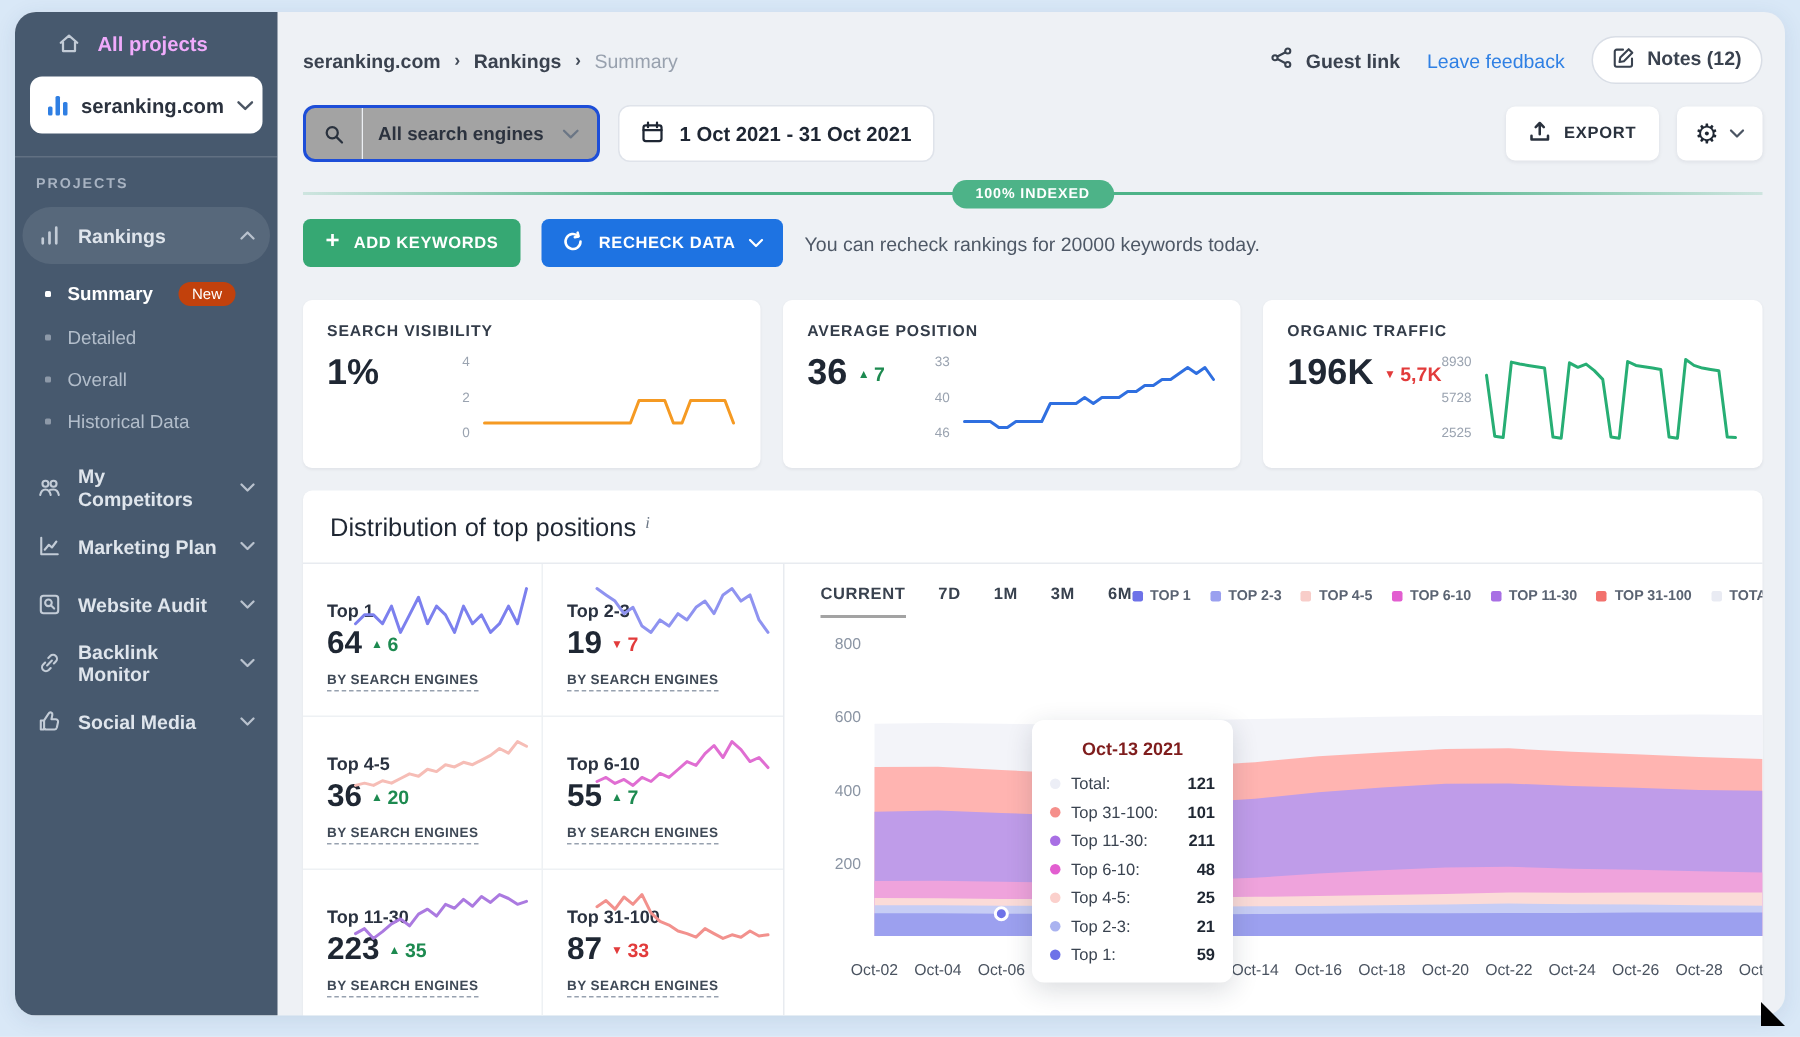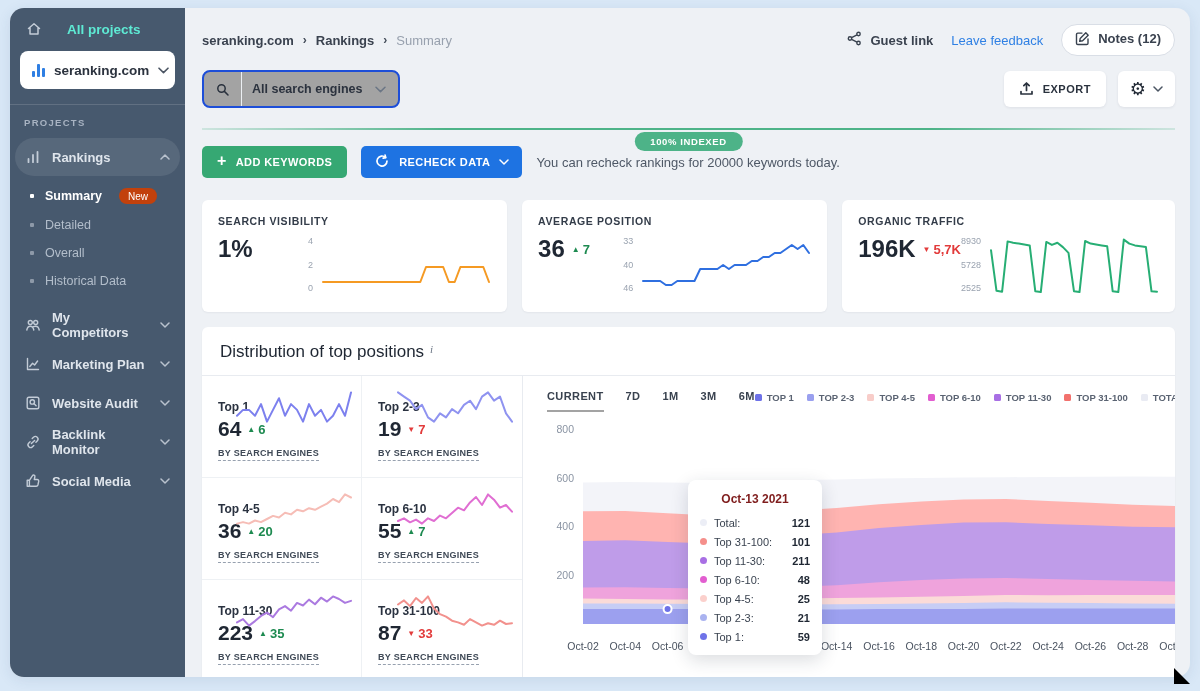--- a/index.html
+++ b/index.html
@@ -1,21 +1,21 @@
 <!DOCTYPE html>
 <html><head>
 <meta charset="utf-8">
 <style>
   * { margin:0; padding:0; box-sizing:border-box; }
   html,body { width:1200px; height:691px; font-family:"Liberation Sans",sans-serif; background:#d9e8f7; overflow:hidden; position:relative; }
   .app { position:absolute; left:10px; top:8px; width:1180px; height:669px; background:#eef1f5; border-radius:14px; overflow:hidden; display:flex; box-shadow:0 3px 14px rgba(40,70,110,.10); }
 
   
   .sidebar { width:175px; flex-shrink:0; background:#47596e; color:#fff; display:flex; flex-direction:column; overflow:hidden; }
-  .sb-top { display:flex; align-items:center; gap:25px; padding:13px 16px 8px; font-size:13.5px; font-weight:bold; color:#5eead4; }
+  .sb-top { display:flex; align-items:center; gap:11px; padding:13px 28px 8px; font-size:13.5px; font-weight:bold; color:#f0abfc; }
   .project-select { margin:6px 10px 0; background:#fff; border-radius:8px; height:38px; display:flex; align-items:center; gap:9px; padding:0 12px; color:#2b323e; font-weight:bold; font-size:13.5px; cursor:pointer; }
   .bars-icon { display:flex; align-items:flex-end; gap:2px; height:13px; }
   .bars-icon i { width:3px; background:#2f7fe3; border-radius:1px; display:block; }
   .bars-icon i:nth-child(1){height:6px} .bars-icon i:nth-child(2){height:13px} .bars-icon i:nth-child(3){height:9px}
   .project-select .chev { margin-left:auto; }
   .sb-divider { height:1px; background:rgba(255,255,255,.14); margin:15px 0 12px; }
   .sb-label { font-size:9.5px; font-weight:bold; letter-spacing:1.3px; color:#a8b3c2; padding:0 14px; margin-bottom:9px; }
   .nav-item { height:38px; display:flex; align-items:center; gap:11px; padding:0 10px; margin:1px 5px; border-radius:19px; font-size:13px; font-weight:bold; color:#dfe5ec; cursor:pointer; }
   .nav-item.active { background:rgba(255,255,255,.09); }
   .nav-item .chev { margin-left:auto; }
@@ -44,21 +44,21 @@
   .se-label { font-size:12.5px; font-weight:bold; color:#2b323e; padding:0 10px; flex:1; }
   .se-select .chev { margin-right:12px; }
   .date-picker { background:#fff; border:1px solid #dfe3ea; border-radius:8px; height:38px; display:flex; align-items:center; gap:10px; padding:0 14px; font-size:13.5px; font-weight:bold; color:#1e2633; cursor:pointer; }
   .row2-right { margin-left:auto; display:flex; gap:12px; }
   .export-btn { background:#fff; border-radius:6px; height:36px; display:flex; align-items:center; gap:9px; padding:0 15px; font-size:11px; font-weight:bold; letter-spacing:.5px; color:#2a323e; box-shadow:0 1px 3px rgba(20,30,50,.08); cursor:pointer; }
   .gear-btn { background:#fff; border-radius:6px; height:36px; display:flex; align-items:center; gap:7px; padding:0 12px; box-shadow:0 1px 3px rgba(20,30,50,.08); cursor:pointer; }
   .gear-glyph { font-size:18px; color:#1f2733; line-height:1; }
 
   .indexed-row { position:relative; margin-top:12px; height:18px; }
   .indexed-line { position:absolute; top:8px; left:0; right:0; height:2px; background:linear-gradient(90deg, rgba(77,179,136,.2), #4db388 25%, #4db388 75%, rgba(77,179,136,.2)); }
-  .indexed-pill { position:absolute; left:50%; transform:translateX(-50%); top:12px; background:#4db388; color:#fff; font-size:9.5px; font-weight:bold; letter-spacing:.6px; border-radius:10px; padding:4px 16px; }
+  .indexed-pill { position:absolute; left:50%; transform:translateX(-50%); top:0; background:#4db388; color:#fff; font-size:9.5px; font-weight:bold; letter-spacing:.6px; border-radius:10px; padding:4px 16px; }
 
   .actions-row { display:flex; align-items:center; gap:14px; margin-top:8px; }
   .btn-green { background:#36a873; color:#fff; height:32px; border-radius:5px; display:flex; align-items:center; gap:9px; padding:0 15px; font-size:11px; font-weight:bold; letter-spacing:.4px; cursor:pointer; }
   .plus-glyph { font-size:16px; font-weight:bold; line-height:1; margin-top:-2px; }
   .btn-blue { background:#1e73e2; color:#fff; height:32px; border-radius:5px; display:flex; align-items:center; gap:9px; padding:0 13px; font-size:11px; font-weight:bold; letter-spacing:.4px; cursor:pointer; }
   .hint { font-size:13px; color:#4e5866; }
 
   .stats-row { display:flex; gap:15px; margin-top:22px; }
   .stat-card { flex:1; background:#fff; border-radius:6px; height:112px; padding:15px 16px 10px; box-shadow:0 1px 2px rgba(16,24,40,.05); display:flex; flex-direction:column; }
   .stat-title { font-size:10.5px; font-weight:bold; letter-spacing:.6px; color:#333c49; }
@@ -281,20 +281,29 @@
               <circle cx="6.5" cy="6.5" r="3.7"></circle>
               <path d="M9.4 9.4 13 13"></path>
             </svg>
         </span>
         <span class="se-label">All search engines</span>
         <span class="chev">
           <svg width="11" height="7" viewBox="0 0 11 7" fill="none" stroke="#6b7685" stroke-width="1.5" stroke-linecap="round" stroke-linejoin="round">
               <polyline points="1,1.2 5.5,5.6 10,1.2"></polyline>
             </svg>
         </span>
+      </div>
+      <div class="date-picker">
+        <span>
+          <svg width="16" height="16" viewBox="0 0 16 16" fill="none" stroke="#1e2633" stroke-width="1.5" stroke-linecap="round">
+              <rect x="2" y="3.5" width="12" height="10.5" rx="1.5"></rect>
+              <path d="M5 1.8v3M11 1.8v3M2 6.8h12"></path>
+            </svg>
+        </span>
+        <span>1 Oct 2021 - 31 Oct 2021</span>
       </div>
       <div class="row2-right">
         <div class="export-btn">
           <span>
             <svg width="15" height="15" viewBox="0 0 15 15" fill="none" stroke="#2a323e" stroke-width="1.7" stroke-linecap="round" stroke-linejoin="round">
                 <path d="M7.5 9.5V2M4.8 4.7 7.5 2l2.7 2.7"></path>
                 <path d="M2 10.5V13h11v-2.5"></path>
               </svg>
           </span>
           <span>EXPORT</span>

